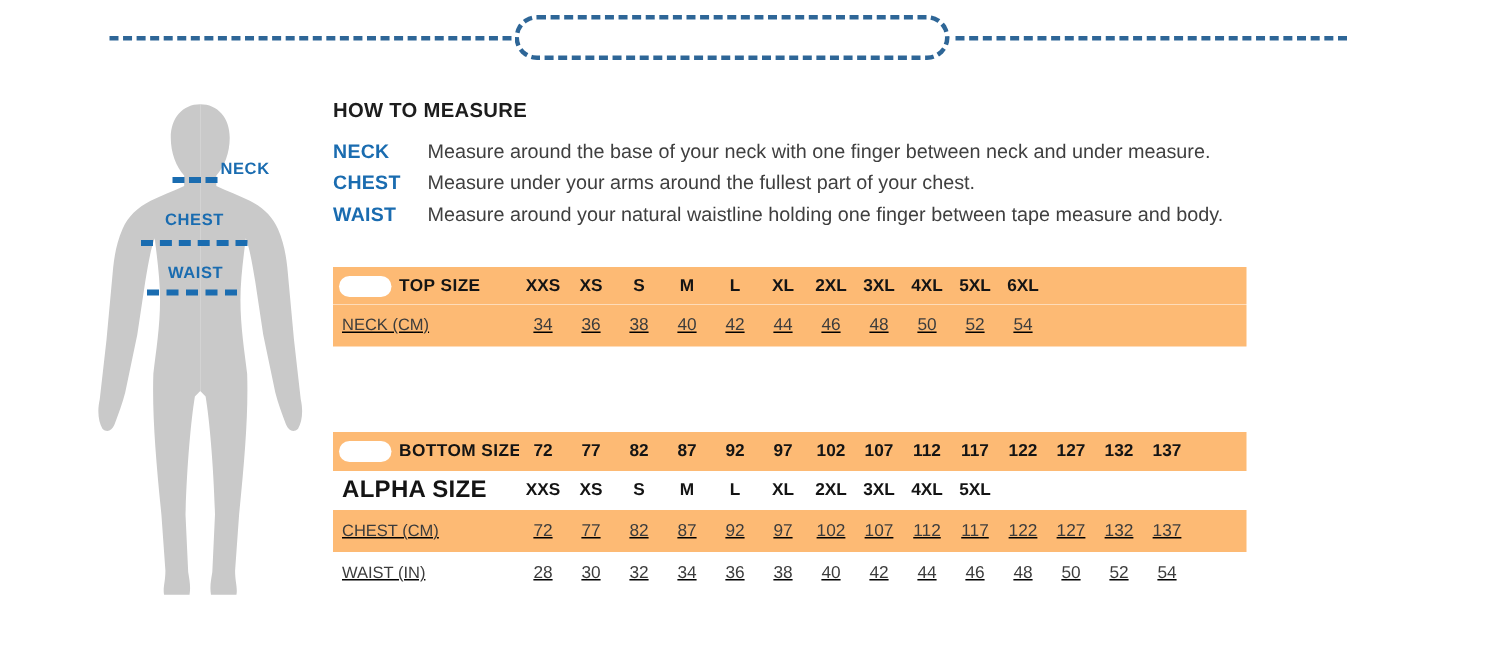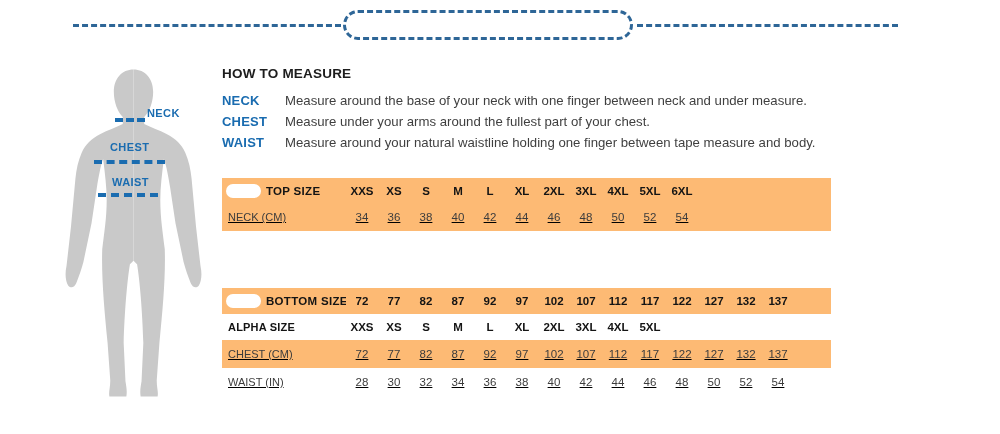--- a/index.html
+++ b/index.html
@@ -38,21 +38,21 @@
   .tbl-bottom { top:288px; }
   td { vertical-align:middle; text-align:center; font-size:11.5px; color:#3c3c3c;
        white-space:nowrap; overflow:hidden; padding:0; }
   tr.band { background:#fdba74; }
   tr.h25 { height:25px; } tr.h26 { height:26px;margin-left:27px; } tr.h28 { height:28px;text-decoration:underline; } tr.h31 { height:31px; }
   td.lbl { text-align:left; padding-left:6px; font-size:11px; }
   td.hl  { position:relative; text-align:left; padding-left:44px; font-weight:bold; color:#141414;
            font-size:11.5px; letter-spacing:.3px; }
   td.hv  { font-weight:bold; color:#141414; }
   td.bv  { font-weight:bold; color:#141414; }
-  td.bl  { text-align:left; padding-left:6px; font-weight:bold; color:#141414; font-size:11px; letter-spacing:.2px; }
+  td.bl  { text-align:left; padding-left:6px; font-weight:bold; color:#141414; font-size:16px; letter-spacing:.2px; }
   .smudge { position:absolute; left:4px; top:50%; margin-top:-7px; width:35px; height:14px;
             background:#ffffff; border-radius:7px; }
 </style>
 </head>
 <body>
 
 <div class="canvas">
 
   <div class="dash-line dash-left"></div>
   <div class="dash-pill"></div>

